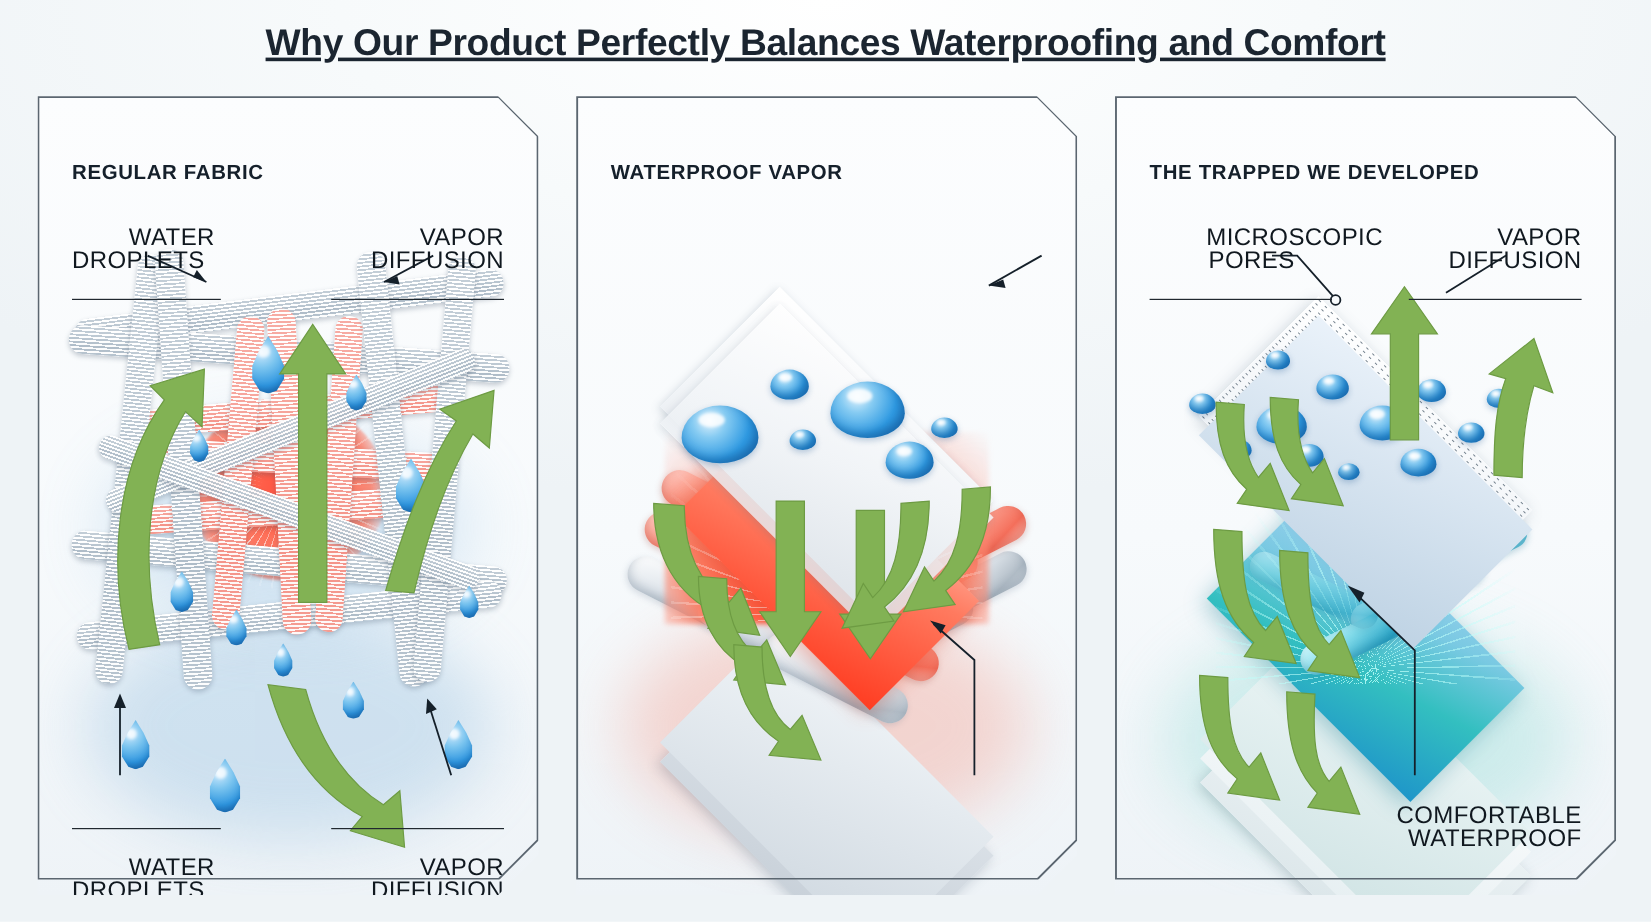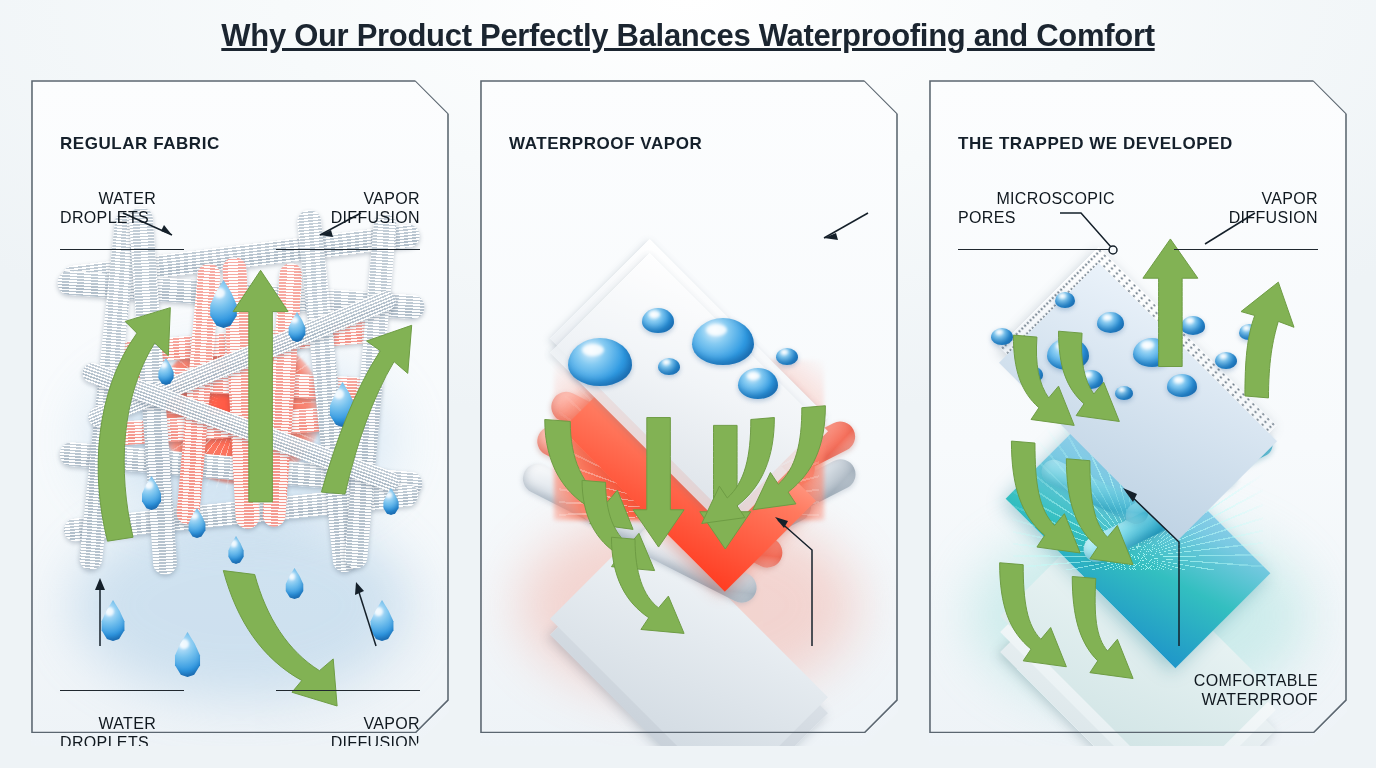--- a/index.html
+++ b/index.html
@@ -37,21 +37,21 @@
     position:absolute;inset:0;pointer-events:none;z-index:40;
   }
   .panel-border path{fill:none;stroke:#5b6670;stroke-width:1.6;}
 
   .panel-title{
     position:absolute;left:29px;top:14px;z-index:30;
     font-size:17px;font-weight:700;letter-spacing:0.55px;color:#15202b;margin-top:40px;
   }
 
   
-  .cal{position:absolute;z-index:32;font-size:16px;line-height:19px;
+  .cal{position:absolute;z-index:32;font-size:20px;line-height:19px;
        letter-spacing:0.35px;color:#10181f;white-space:pre;}
   .cal.r{text-align:right;}
   .cal.l{text-align:left;}
   .cal .rule{display:block;height:1.4px;background:#20282f;margin-top:3px;}
 
   .lead{position:absolute;z-index:31;overflow:visible;pointer-events:none;}
   .lead line,.lead path,.lead polyline{stroke:#15202a;stroke-width:1.5;fill:none;}
   .lead .head{fill:#15202a;stroke:none;}
   .lead circle{fill:#f7fafc;stroke:#15202a;stroke-width:1.5;}
 
@@ -375,21 +375,21 @@
           <path class="ga" d="M146,506 C146,548 154,574 172,592 L164,604 L208,610 L192,570 L182,582 C170,568 168,546 170,508 Z"></path>
         </svg>
       </div>
 
       <svg class="panel-border" viewBox="0 0 426 666" preserveAspectRatio="none">
         <path d="M1,1 H392 L425,34 V632 L392,665 H1 Z"></path>
       </svg>
 
       <div class="panel-title">THE TRAPPED WE DEVELOPED</div>
 
-      <div class="cal l" style="left:29px;top:90px;width:170px;">
+      <div class="cal l" style="left:29px;top:90px;width:170px;text-align:center;">
         <span>MICROSCOPIC
 PORES</span>
         <span class="rule" style="width:152px;"></span>
       </div>
       <svg class="lead" style="left:0;top:0;width:426px;height:666px;">
         <polyline points="131,133 152,133 182,167"></polyline>
         <circle cx="184" cy="170" r="4"></circle>
       </svg>
 
       <div class="cal r" style="right:29px;top:90px;width:160px;">

